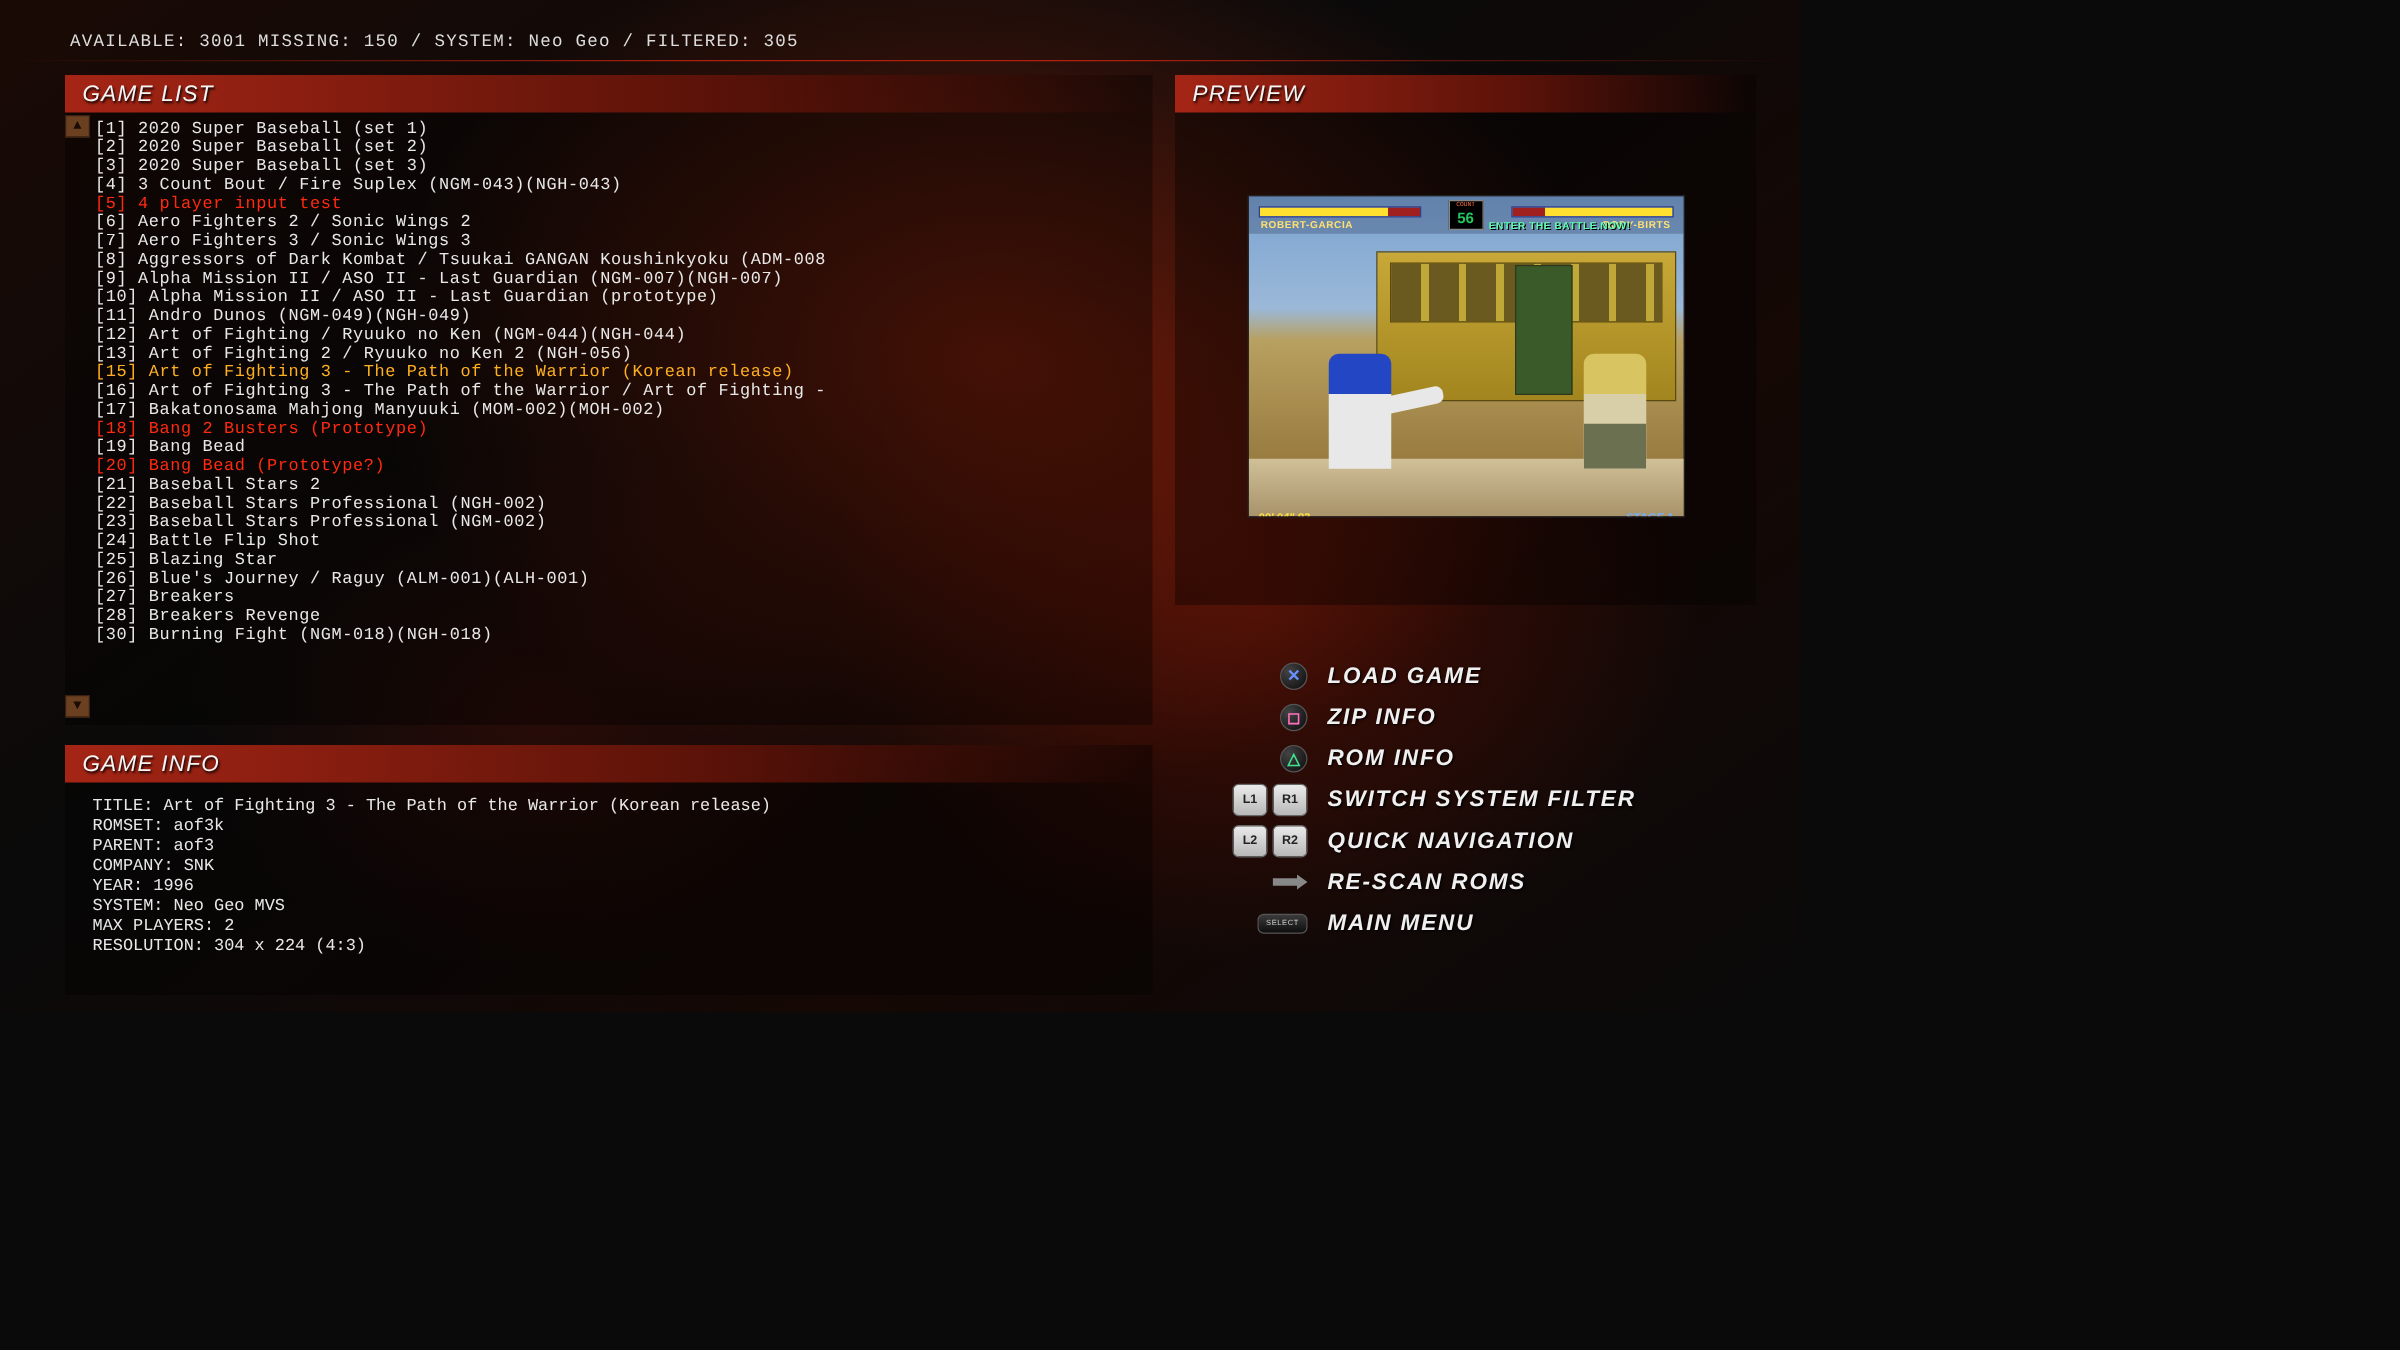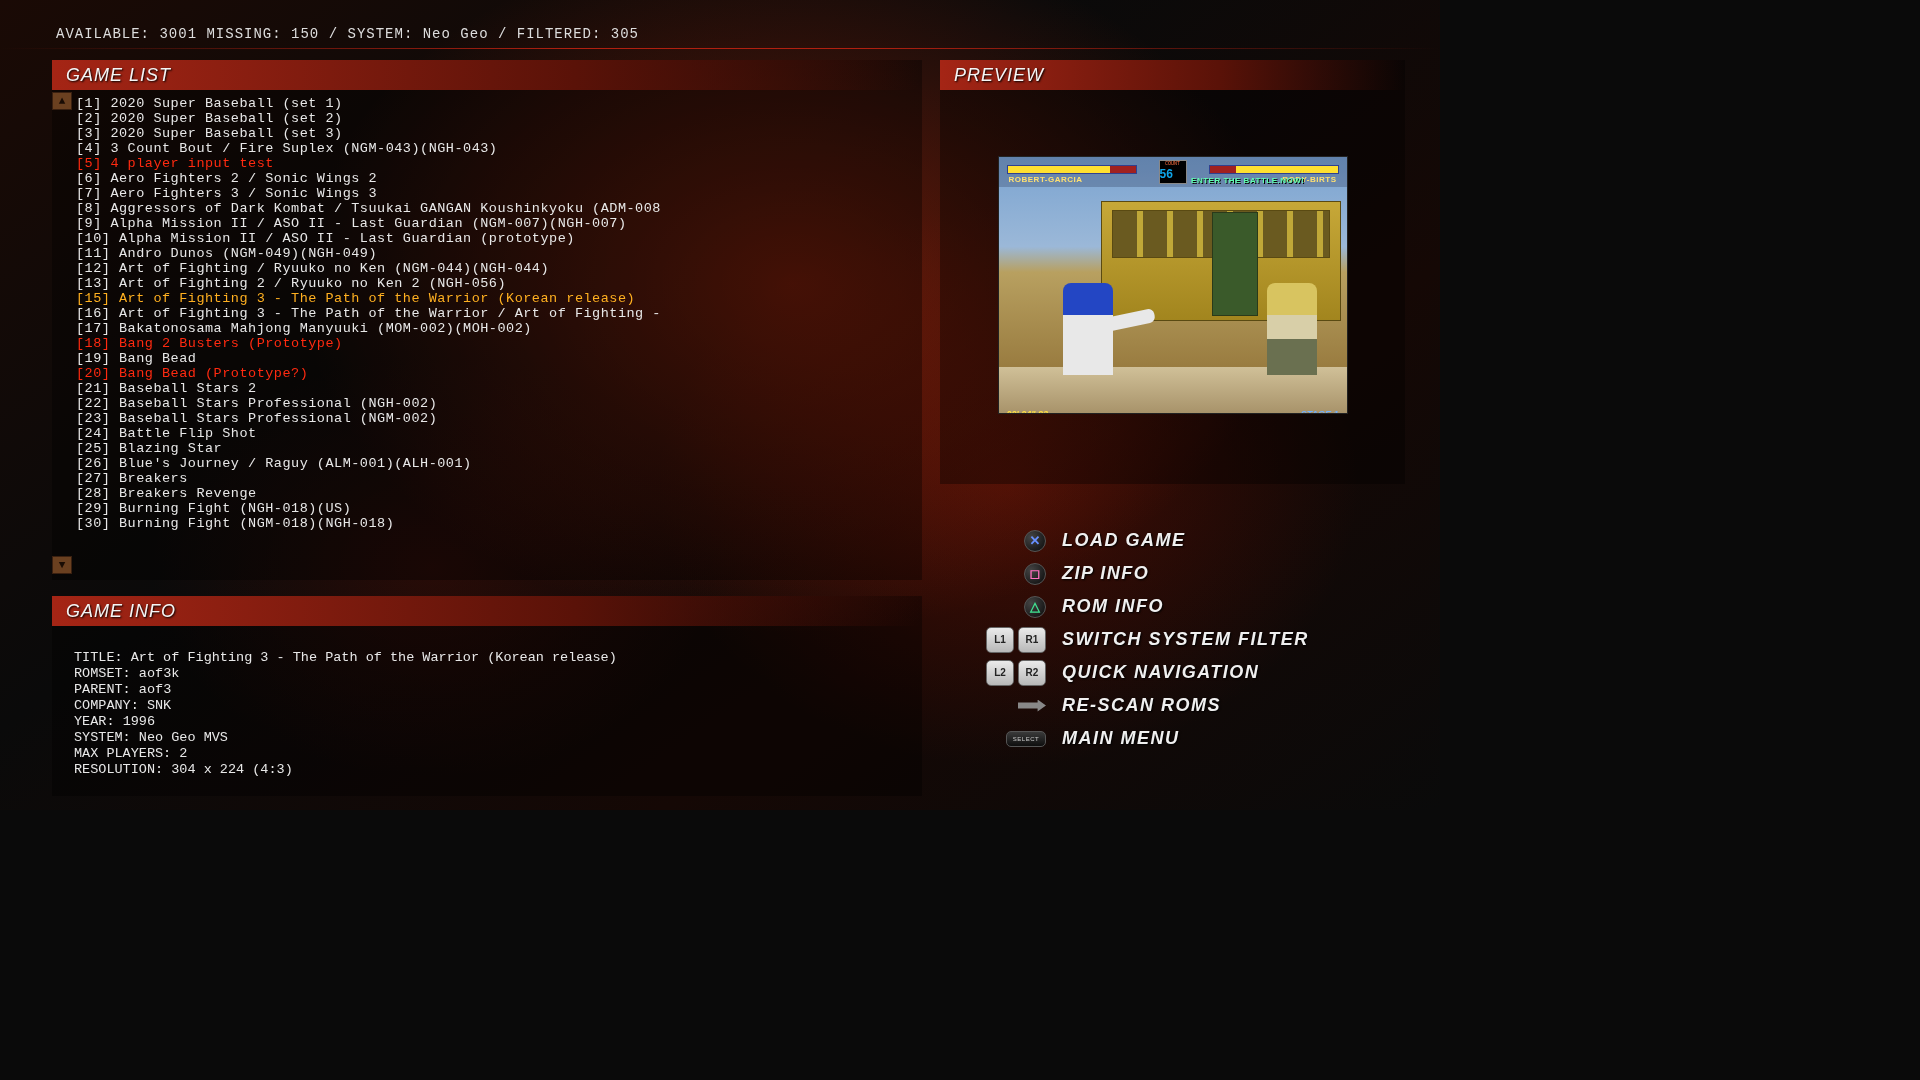--- a/index.html
+++ b/index.html
@@ -92,21 +92,21 @@
   .game-row {
     white-space: nowrap;
     cursor: pointer;
     letter-spacing: 0.5px;
   }
   .game-row.normal { color: #e8e8e8; }
   .game-row.missing { color: #ff2a10; }
   .game-row.selected { color: #ffb020; }
   
   #game-info-panel { top: 596px; left: 52px; width: 870px; height: 200px; }
-  #game-info-body { padding-top: 24px; padding-left: 22px; line-height: 16px; }
+  #game-info-body { padding-top: 12px; padding-left: 22px; line-height: 16px; }
   .info-line { white-space: nowrap; }
   
   #preview-panel { top: 60px; left: 940px; width: 465px; height: 424px; }
   #preview-body {
     display:flex; align-items:center; justify-content:center;
     height: 390px;
     padding: 4px;
   }
   .preview-img {
     width: 350px; height: 258px;
@@ -127,21 +127,21 @@
   .fighter.left{left:64px;background:linear-gradient(#2346c4 0 35%,#e8e8e8 35% 100%);}
   .fighter.left::after{content:"";position:absolute;right:-42px;top:30px;width:50px;height:14px;background:#e8e8e8;border-radius:6px;transform:rotate(-12deg);}
   .fighter.right{right:30px;background:linear-gradient(#d8c460 0 35%,#d8cfa8 35% 100%);box-shadow:inset 0 -36px 0 #6a7050;}
   .hud-top{position:absolute;top:0;left:0;right:0;height:30px;background:rgba(0,0,30,.2);}
   .hp{position:absolute;top:8px;height:9px;width:130px;}
   .hp.l{left:8px;background:linear-gradient(to right,#ffe030 0 80%,#a02020 80% 100%);border:1px solid #304090;}
   .hp.r{right:8px;background:linear-gradient(to left,#ffe030 0 80%,#a02020 80% 100%);border:1px solid #304090;}
   .hud-name{position:absolute;top:18px;font-family:Arial;font-size:8px;font-weight:700;color:#ffe070;letter-spacing:.5px;}
   .hud-name.l{left:10px;text-align:right;} .hud-name.r{right:10px;}
   .timer-box{position:absolute;top:3px;left:50%;transform:translateX(-50%);width:28px;height:24px;background:#000;border:1px solid #888;}
-  .timer-val{color:#0ea5e9;font-family:Arial;font-size:12px;font-weight:700;line-height:15px;}
+  .timer-val{color:#22c55e;font-family:Arial;font-size:12px;font-weight:700;text-align:center;line-height:15px;}
   .timer-sub{color:#d03020;font-size:5px;text-align:center;display:block;}
   .enter-battle{position:absolute;top:19px;right:42px;font-family:Arial;font-size:8px;font-weight:700;color:#60ffb0;text-shadow:1px 1px #000;letter-spacing:.5px;}
   .hud-bot{position:absolute;bottom:4px;left:0;right:0;font-family:Arial;font-size:9px;color:#ffe040;}
   .hud-time{position:absolute;left:8px;font-style:italic;font-weight:700;}
   .hud-stage{position:absolute;right:8px;font-style:italic;font-weight:700;color:#70b0ff;}
 
   
   #actions { position:absolute; top: 524px; left: 966px; width: 440px; z-index:3;}
   .action-row {
     display:flex; align-items:center;
@@ -213,21 +213,20 @@
         <div class="game-row normal">[19] Bang Bead</div>
         <div class="game-row missing">[20] Bang Bead (Prototype?)</div>
         <div class="game-row normal">[21] Baseball Stars 2</div>
         <div class="game-row normal">[22] Baseball Stars Professional (NGH-002)</div>
         <div class="game-row normal">[23] Baseball Stars Professional (NGM-002)</div>
         <div class="game-row normal">[24] Battle Flip Shot</div>
         <div class="game-row normal">[25] Blazing Star</div>
         <div class="game-row normal">[26] Blue's Journey / Raguy (ALM-001)(ALH-001)</div>
         <div class="game-row normal">[27] Breakers</div>
         <div class="game-row normal">[28] Breakers Revenge</div>
-        <div class="game-row normal">[29] Burning Fight (NGH-018)(US)</div>
         <div class="game-row normal">[30] Burning Fight (NGM-018)(NGH-018)</div>
       </div>
   </div>
 </div>
 
 <div id="game-info-panel" class="panel">
   <div class="panel-header">
     <span class="panel-title">GAME INFO</span>
   </div>
   <div id="game-info-body" class="panel-body">

